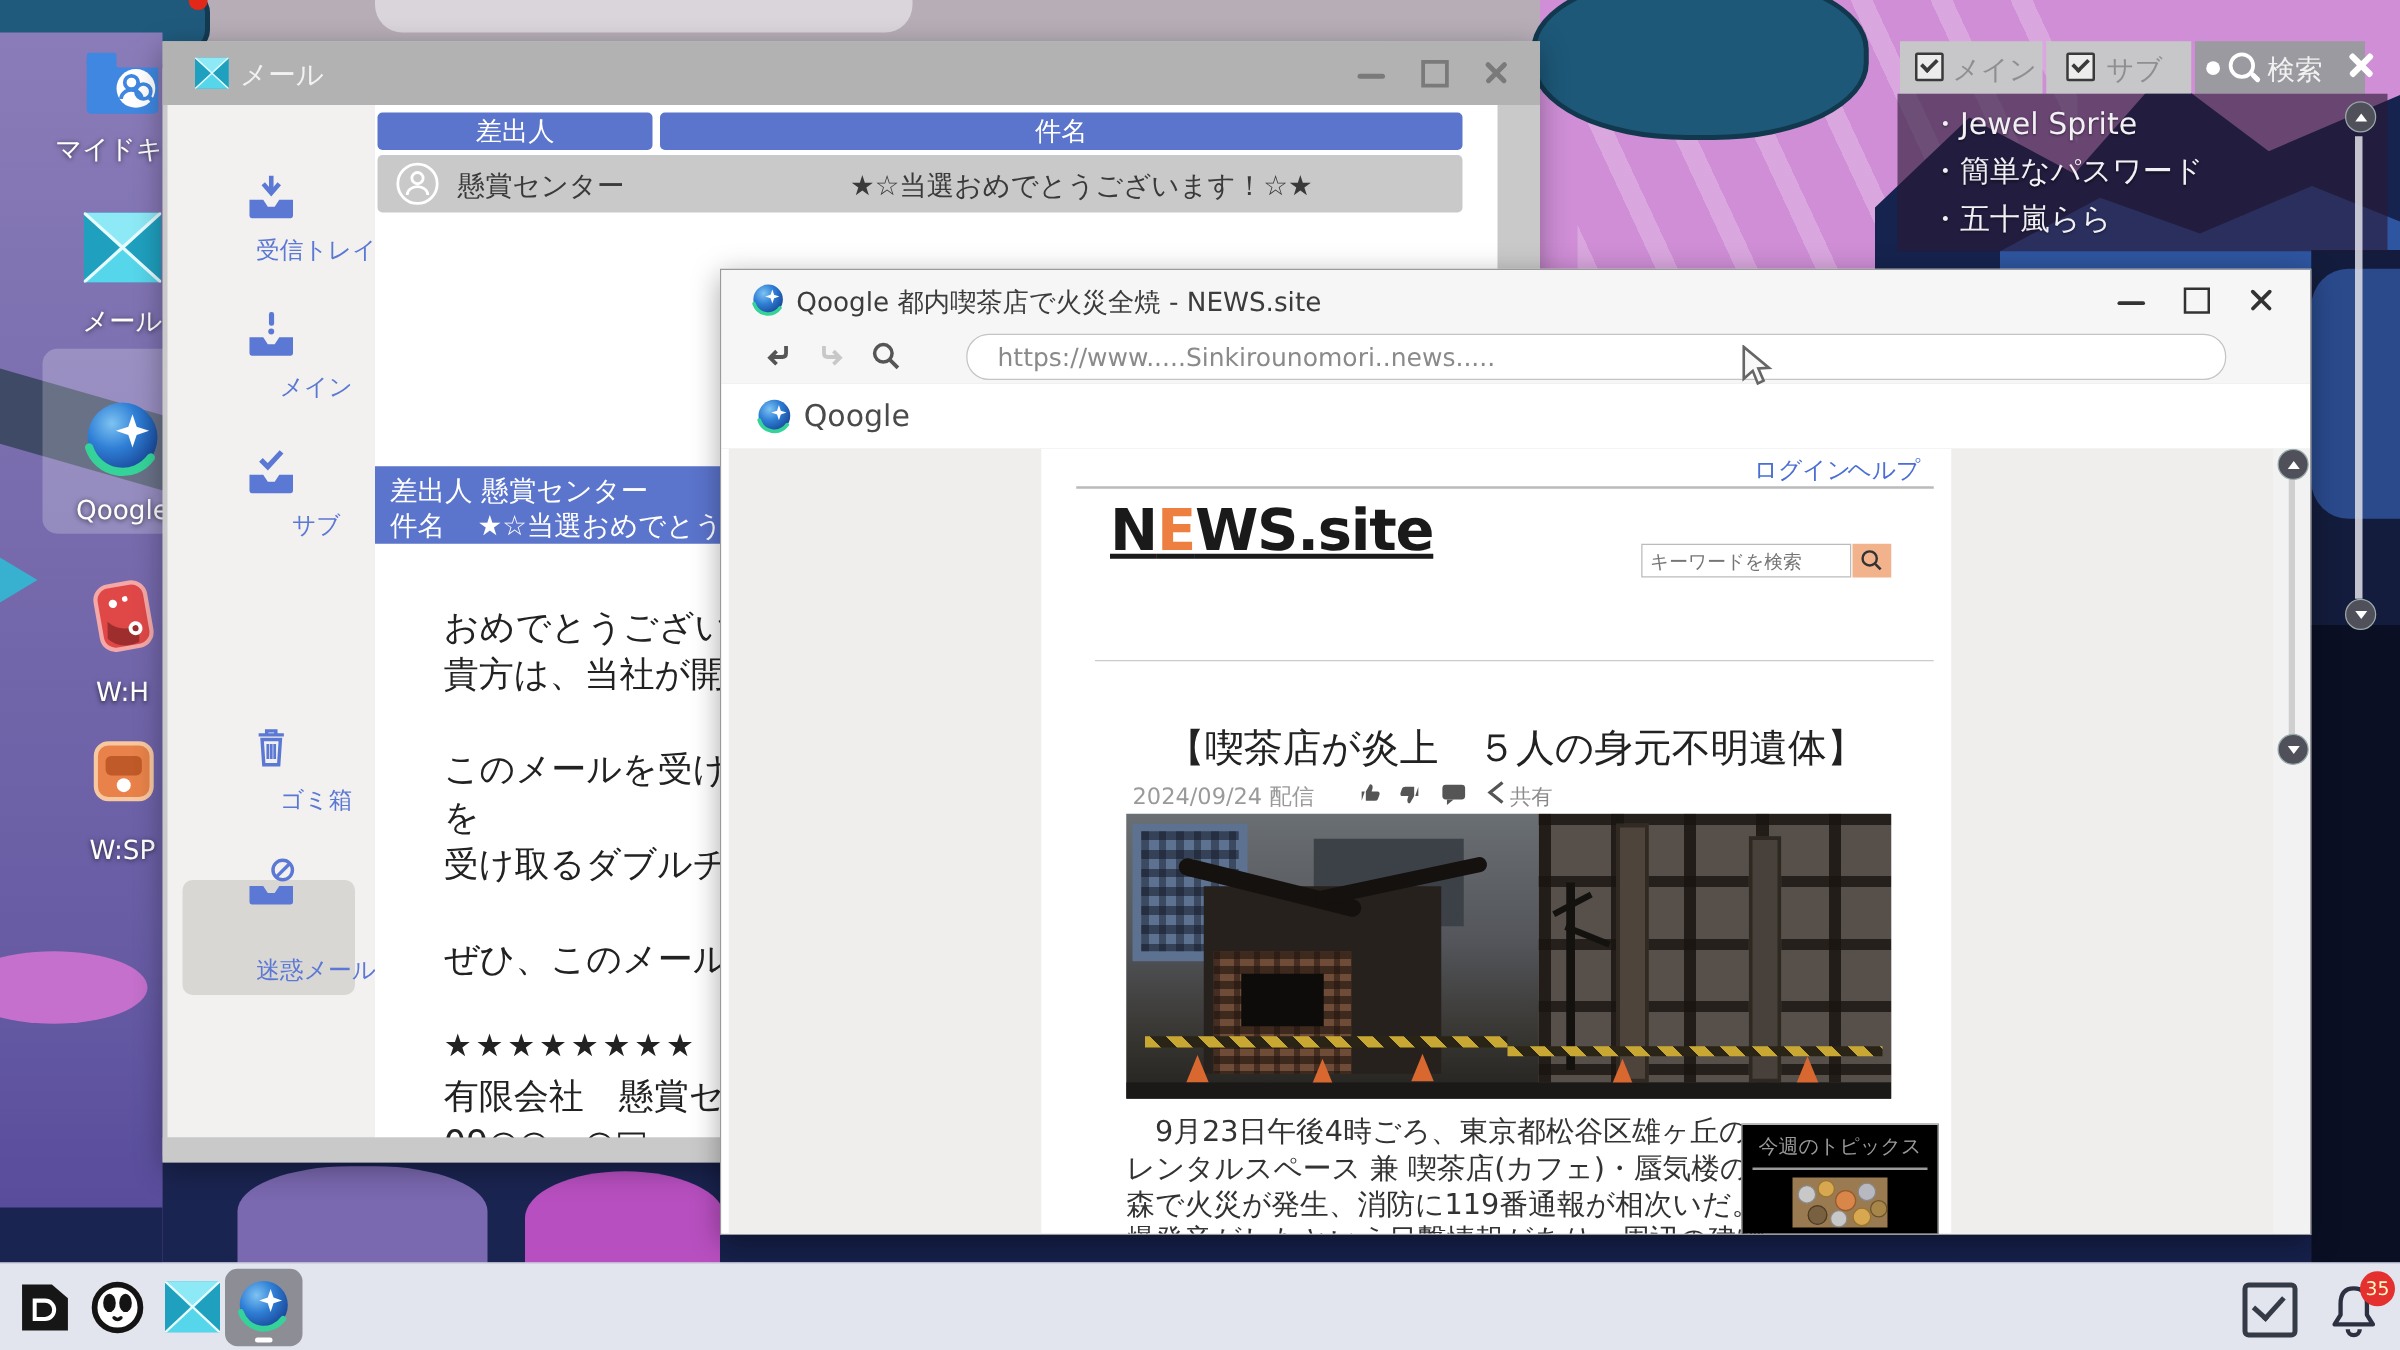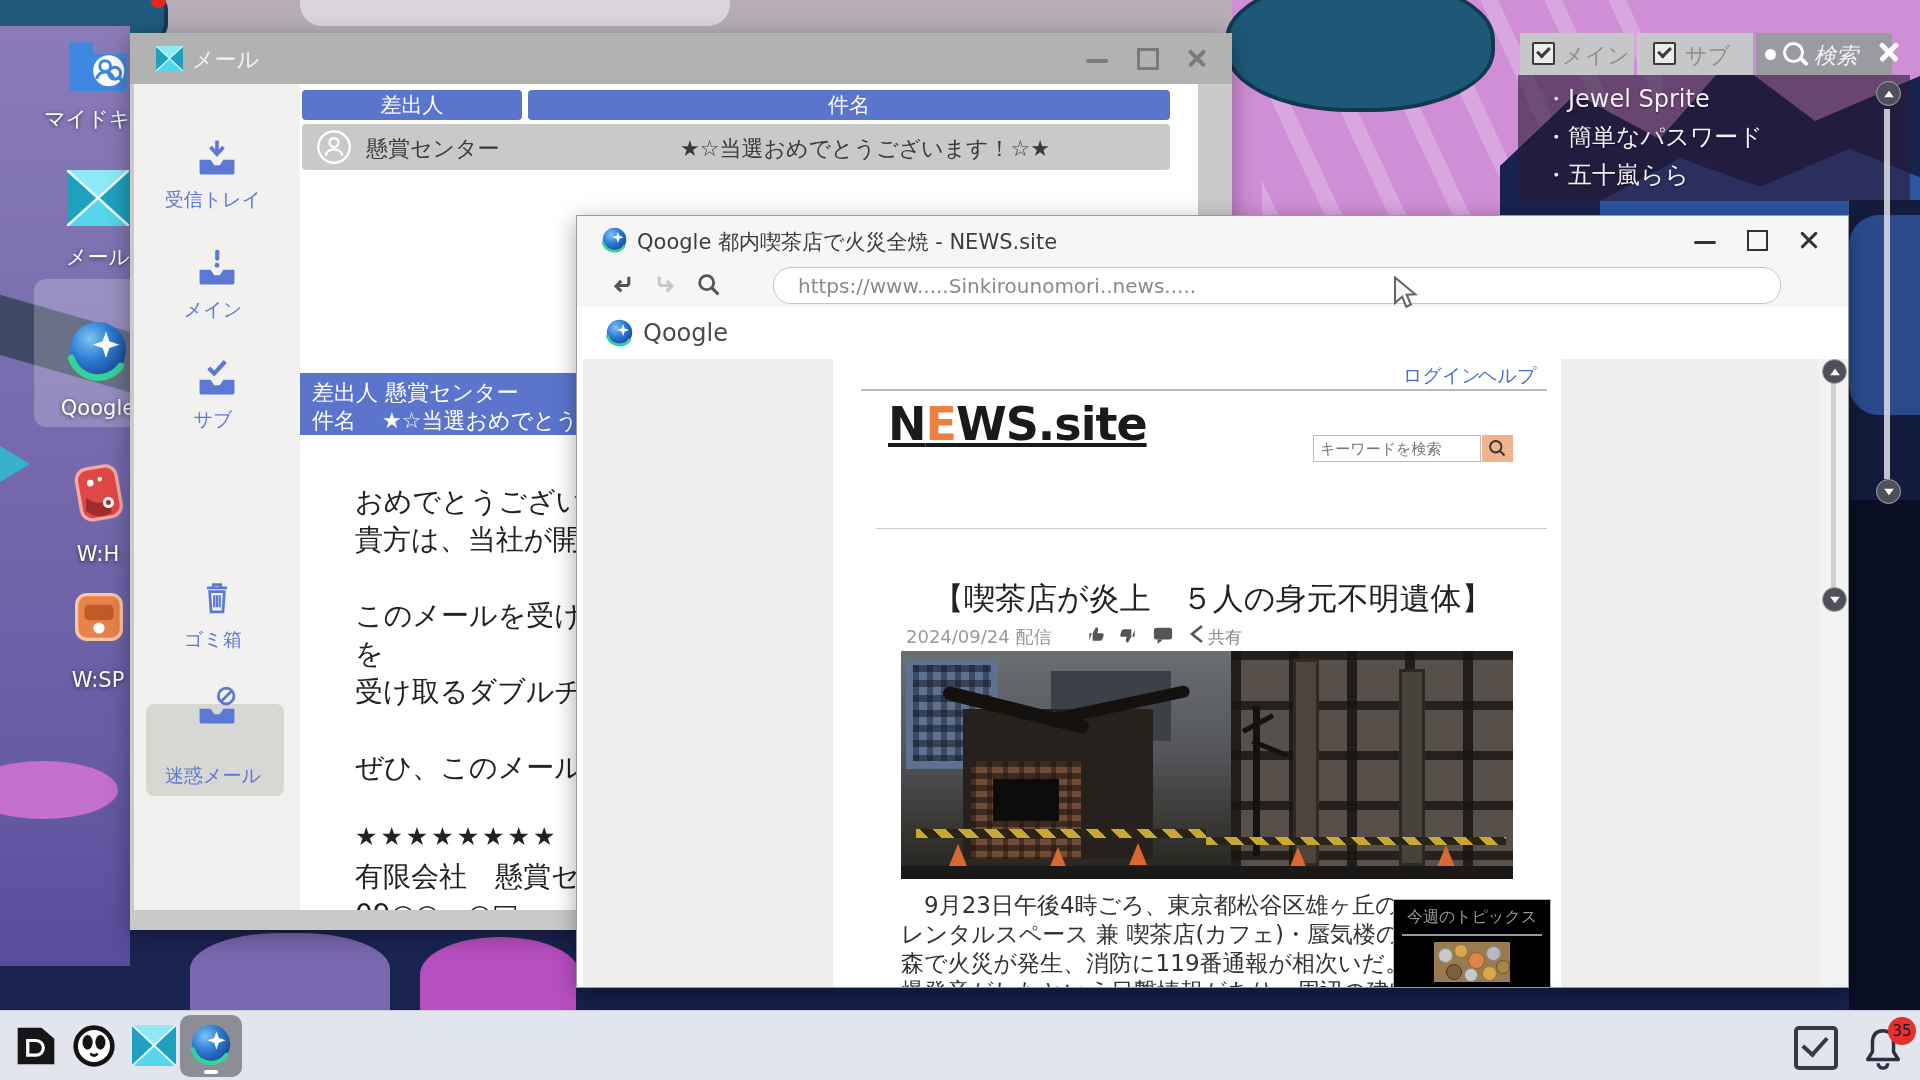--- a/index.html
+++ b/index.html
@@ -9,21 +9,21 @@
   .win{position:absolute;box-shadow:0 6px 22px rgba(0,0,0,.35);}
   .ctl-bar{position:absolute;height:4px;border-radius:2px;}
   .ctl-box{position:absolute;border-style:solid;background:transparent;}
   .x1,.x2{position:absolute;left:50%;top:50%;width:100%;height:3.5px;border-radius:2px;}
   .x1{transform:translate(-50%,-50%) rotate(45deg);}
   .x2{transform:translate(-50%,-50%) rotate(-45deg);}
   .tri-up{width:0;height:0;border-left:6px solid transparent;border-right:6px solid transparent;border-bottom:8px solid #fff;}
   .tri-dn{width:0;height:0;border-left:6px solid transparent;border-right:6px solid transparent;border-top:8px solid #fff;}
   .desk-label{position:absolute;width:196px;text-align:center;color:#fff;font-size:21px;
               text-shadow:0 1px 4px rgba(0,0,0,.65);}
-  .folder-label{color:#5b78d4;font-size:19px;text-align:center;position:absolute;width:166px;left:4px;}
+  .folder-label{color:#5b78d4;font-size:19px;text-align:center;position:absolute;width:166px;left:4px;padding-left:40px;}
   .navtab{position:absolute;top:0;height:31px;background:#d48352;color:#fff;font-size:19px;
           text-align:center;line-height:31px;}
   .quest-tab{position:absolute;top:0;height:42px;}
   .qchk{position:absolute;width:19px;height:19px;background:#ececec;border:2.5px solid #3a3a3a;border-radius:2px;}
   .qchk::after{content:"";position:absolute;left:3px;top:3px;width:10px;height:5px;
                border-left:3px solid #3a3a3a;border-bottom:3px solid #3a3a3a;transform:rotate(-45deg);}
   .scroll-circ{position:absolute;width:23px;height:23px;border-radius:50%;background:#50505a;
                border:1px solid #9aa;display:flex;align-items:center;justify-content:center;}
   .mail-body-line{position:absolute;left:225px;font-size:28px;color:#222;white-space:nowrap;}
   .news-body-line{position:absolute;left:324px;font-size:23px;color:#333;white-space:nowrap;}
@@ -396,21 +396,21 @@
 
   <div class="abs" style="left:1518px;top:33px;width:392px;height:470px;z-index:45;">
     <div class="quest-tab" style="left:2px;width:114px;background:#c7c7c9;">
       <div class="qchk" style="left:12px;top:9px;"></div>
       <div style="position:absolute;left:42px;top:8px;font-size:22px;color:#8f8f92;">メイン</div>
     </div>
     <div class="quest-tab" style="left:119px;width:116px;background:#c7c7c9;">
       <div class="qchk" style="left:16px;top:9px;"></div>
       <div style="position:absolute;left:48px;top:8px;font-size:22px;color:#8f8f92;">サブ</div>
     </div>
-    <div class="quest-tab" style="left:238px;width:136px;background:#9a9aa0;font-style:italic;">
+    <div class="quest-tab" style="left:238px;width:136px;background:#9a9aa0;">
       <div style="position:absolute;left:9px;top:16px;width:11px;height:11px;border-radius:50%;background:#fff;"></div>
       <div style="position:absolute;left:27px;top:9px;width:15px;height:15px;border:3px solid #fff;border-radius:50%;"></div>
       <div style="position:absolute;left:44px;top:27px;width:9px;height:3.5px;background:#fff;transform:rotate(45deg);border-radius:2px;"></div>
       <div style="position:absolute;left:58px;top:8px;font-size:22px;color:#f2f2f2;">検索</div>
     </div>
     <div class="abs" style="left:356px;top:4px;width:30px;height:30px;">
       <div class="abs" style="left:3px;top:3px;width:24px;height:24px;">
         <div class="x1" style="background:#fff;height:4.5px;"></div>
           <div class="x2" style="background:#fff;height:4.5px;"></div>
       </div>
@@ -459,21 +459,21 @@
     </div>
     <div class="abs" style="left:1792px;top:13px;width:44px;height:44px;">
       <div style="position:absolute;left:2px;top:2px;width:36px;height:36px;border:4px solid #343a46;border-radius:5px;"></div>
       <div style="position:absolute;left:11px;top:12px;width:20px;height:11px;border-left:4px solid #343a46;border-bottom:4px solid #343a46;transform:rotate(-48deg);"></div>
     </div>
     <div class="abs" style="left:1858px;top:10px;width:52px;height:52px;">
       <svg style="position:absolute;left:2px;top:4px;" width="46" height="46" viewBox="0 0 48 48">
         <path d="M24,6 q-11,0 -11,13 v9 l-5,8 h32 l-5,-8 v-9 q0,-13 -11,-13 Z" fill="none" stroke="#2c3040" stroke-width="3.6" stroke-linejoin="round"></path>
         <path d="M19,40 a5,5 0 0 0 10,0" fill="none" stroke="#2c3040" stroke-width="3.6"></path>
       </svg>
-      <div class="abs" style="left:30px;top:-4px;width:28px;height:28px;border-radius:50%;background:#e53030;color:#0f172a;font-size:15px;text-align:center;line-height:28px;">
+      <div class="abs" style="left:30px;top:-4px;width:28px;height:28px;border-radius:50%;background:#e53030;color:#fef9c3;font-size:15px;text-align:center;line-height:28px;">
         <span>35</span>
       </div>
     </div>
   </div>
 
   <svg class="abs" style="left:1392px;top:276px;z-index:60;" width="30" height="36" viewBox="0 0 20 24">
     <polygon points="2,1 2,18 6.8,13.8 9.5,20.5 12.6,19 9.8,12.5 15.5,12.2" fill="#f8f8f8" stroke="#666" stroke-width="1.4"></polygon>
   </svg>
 
 </div>

